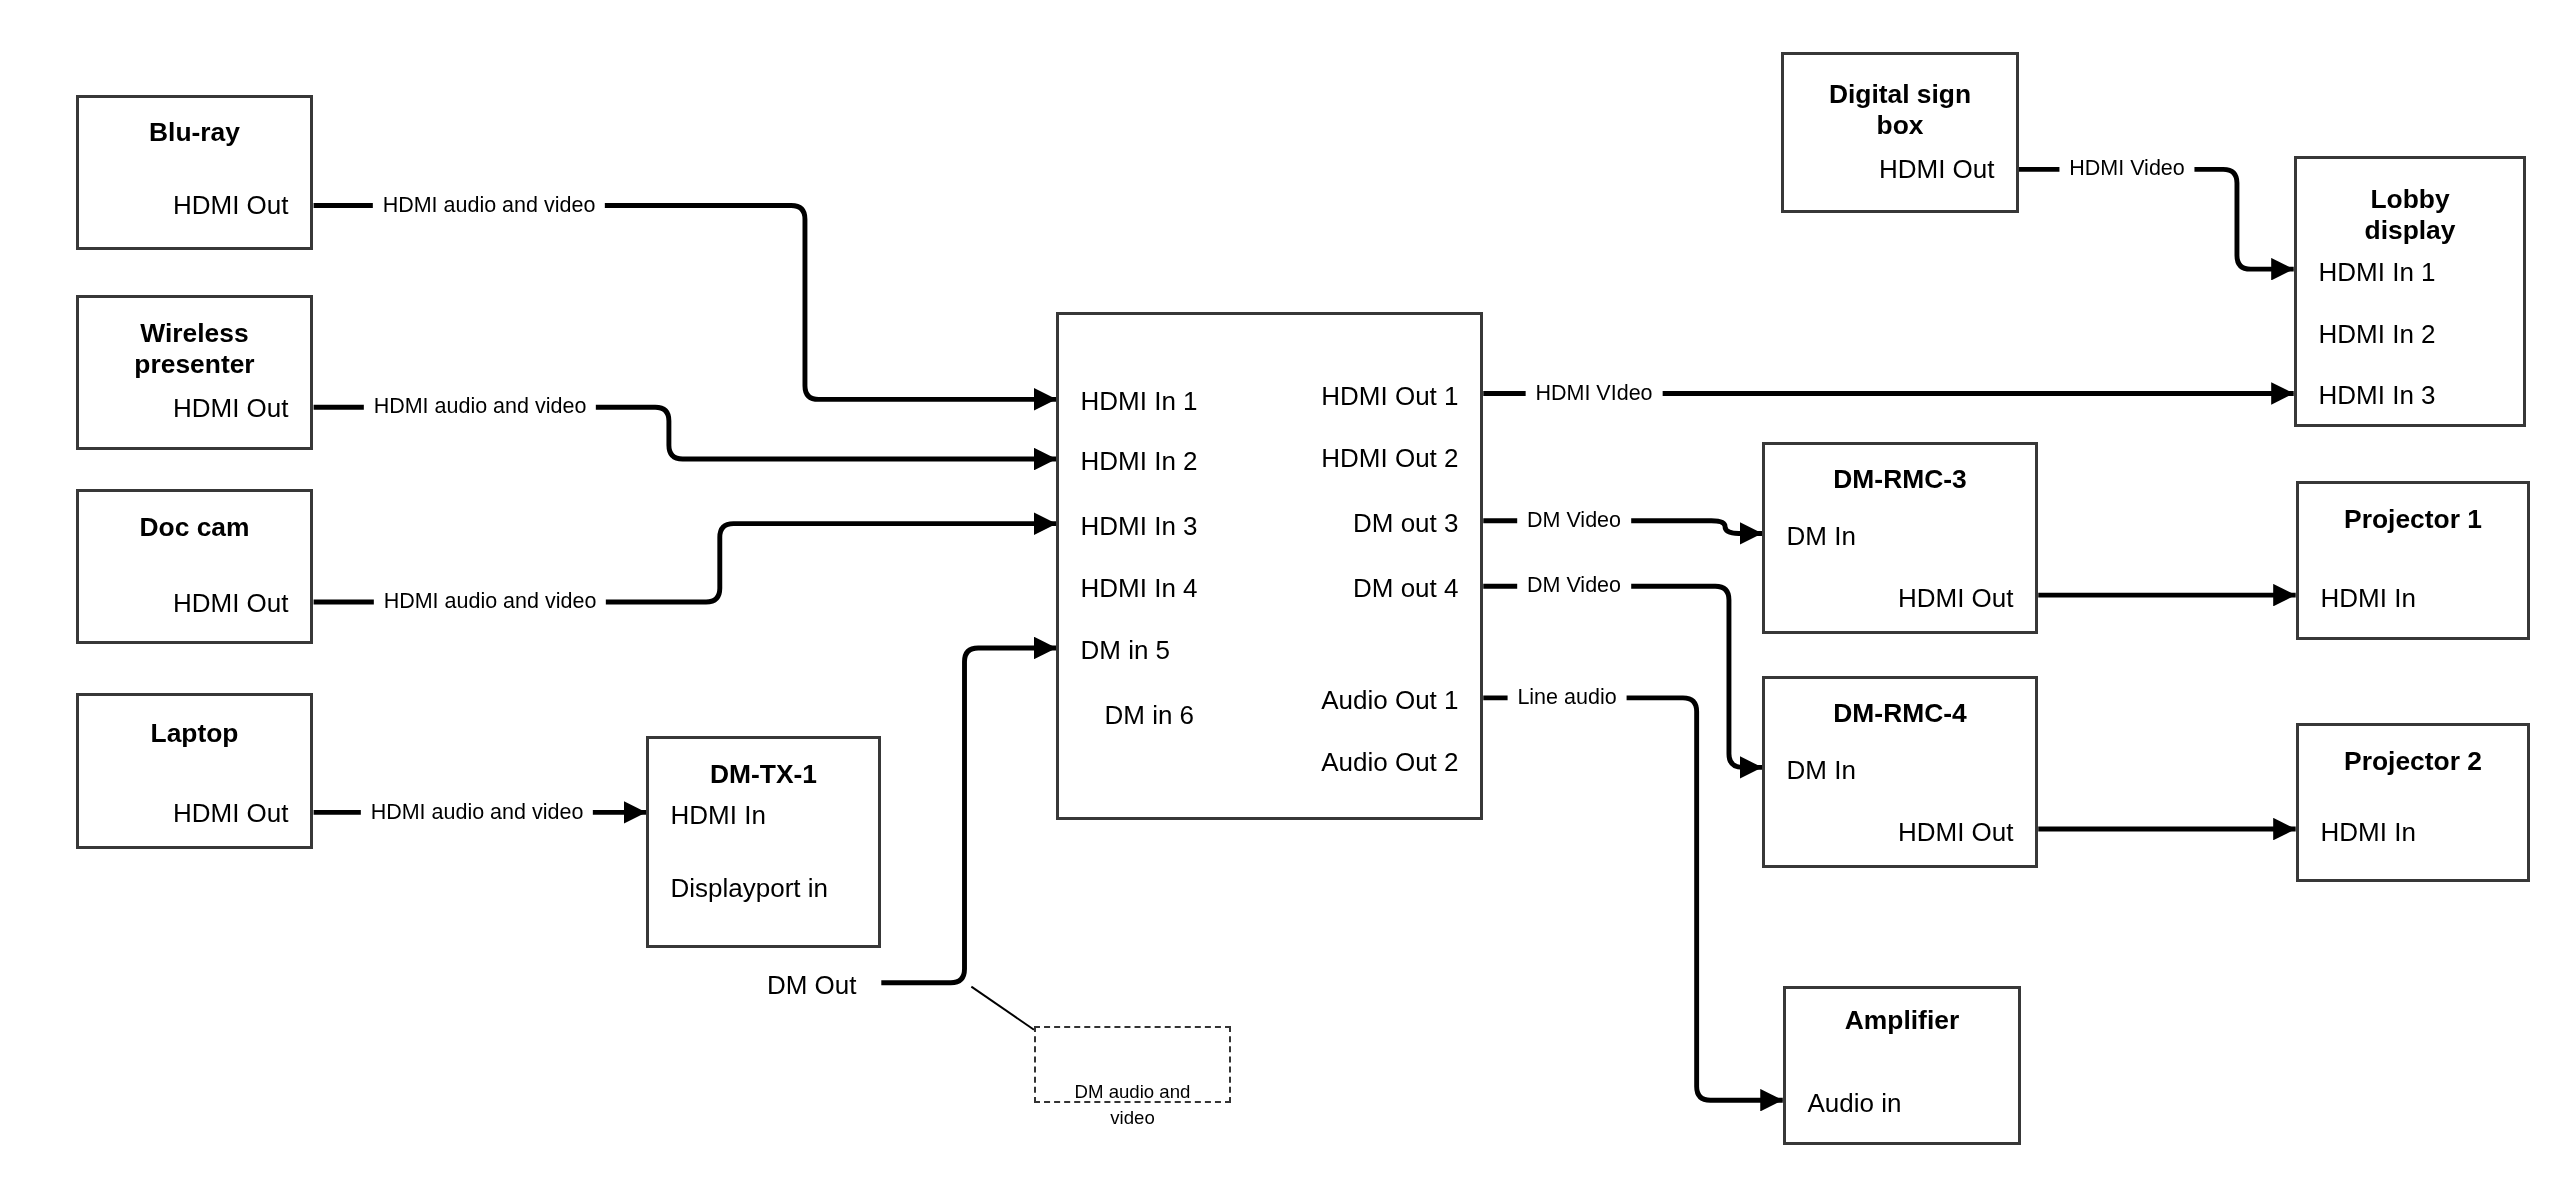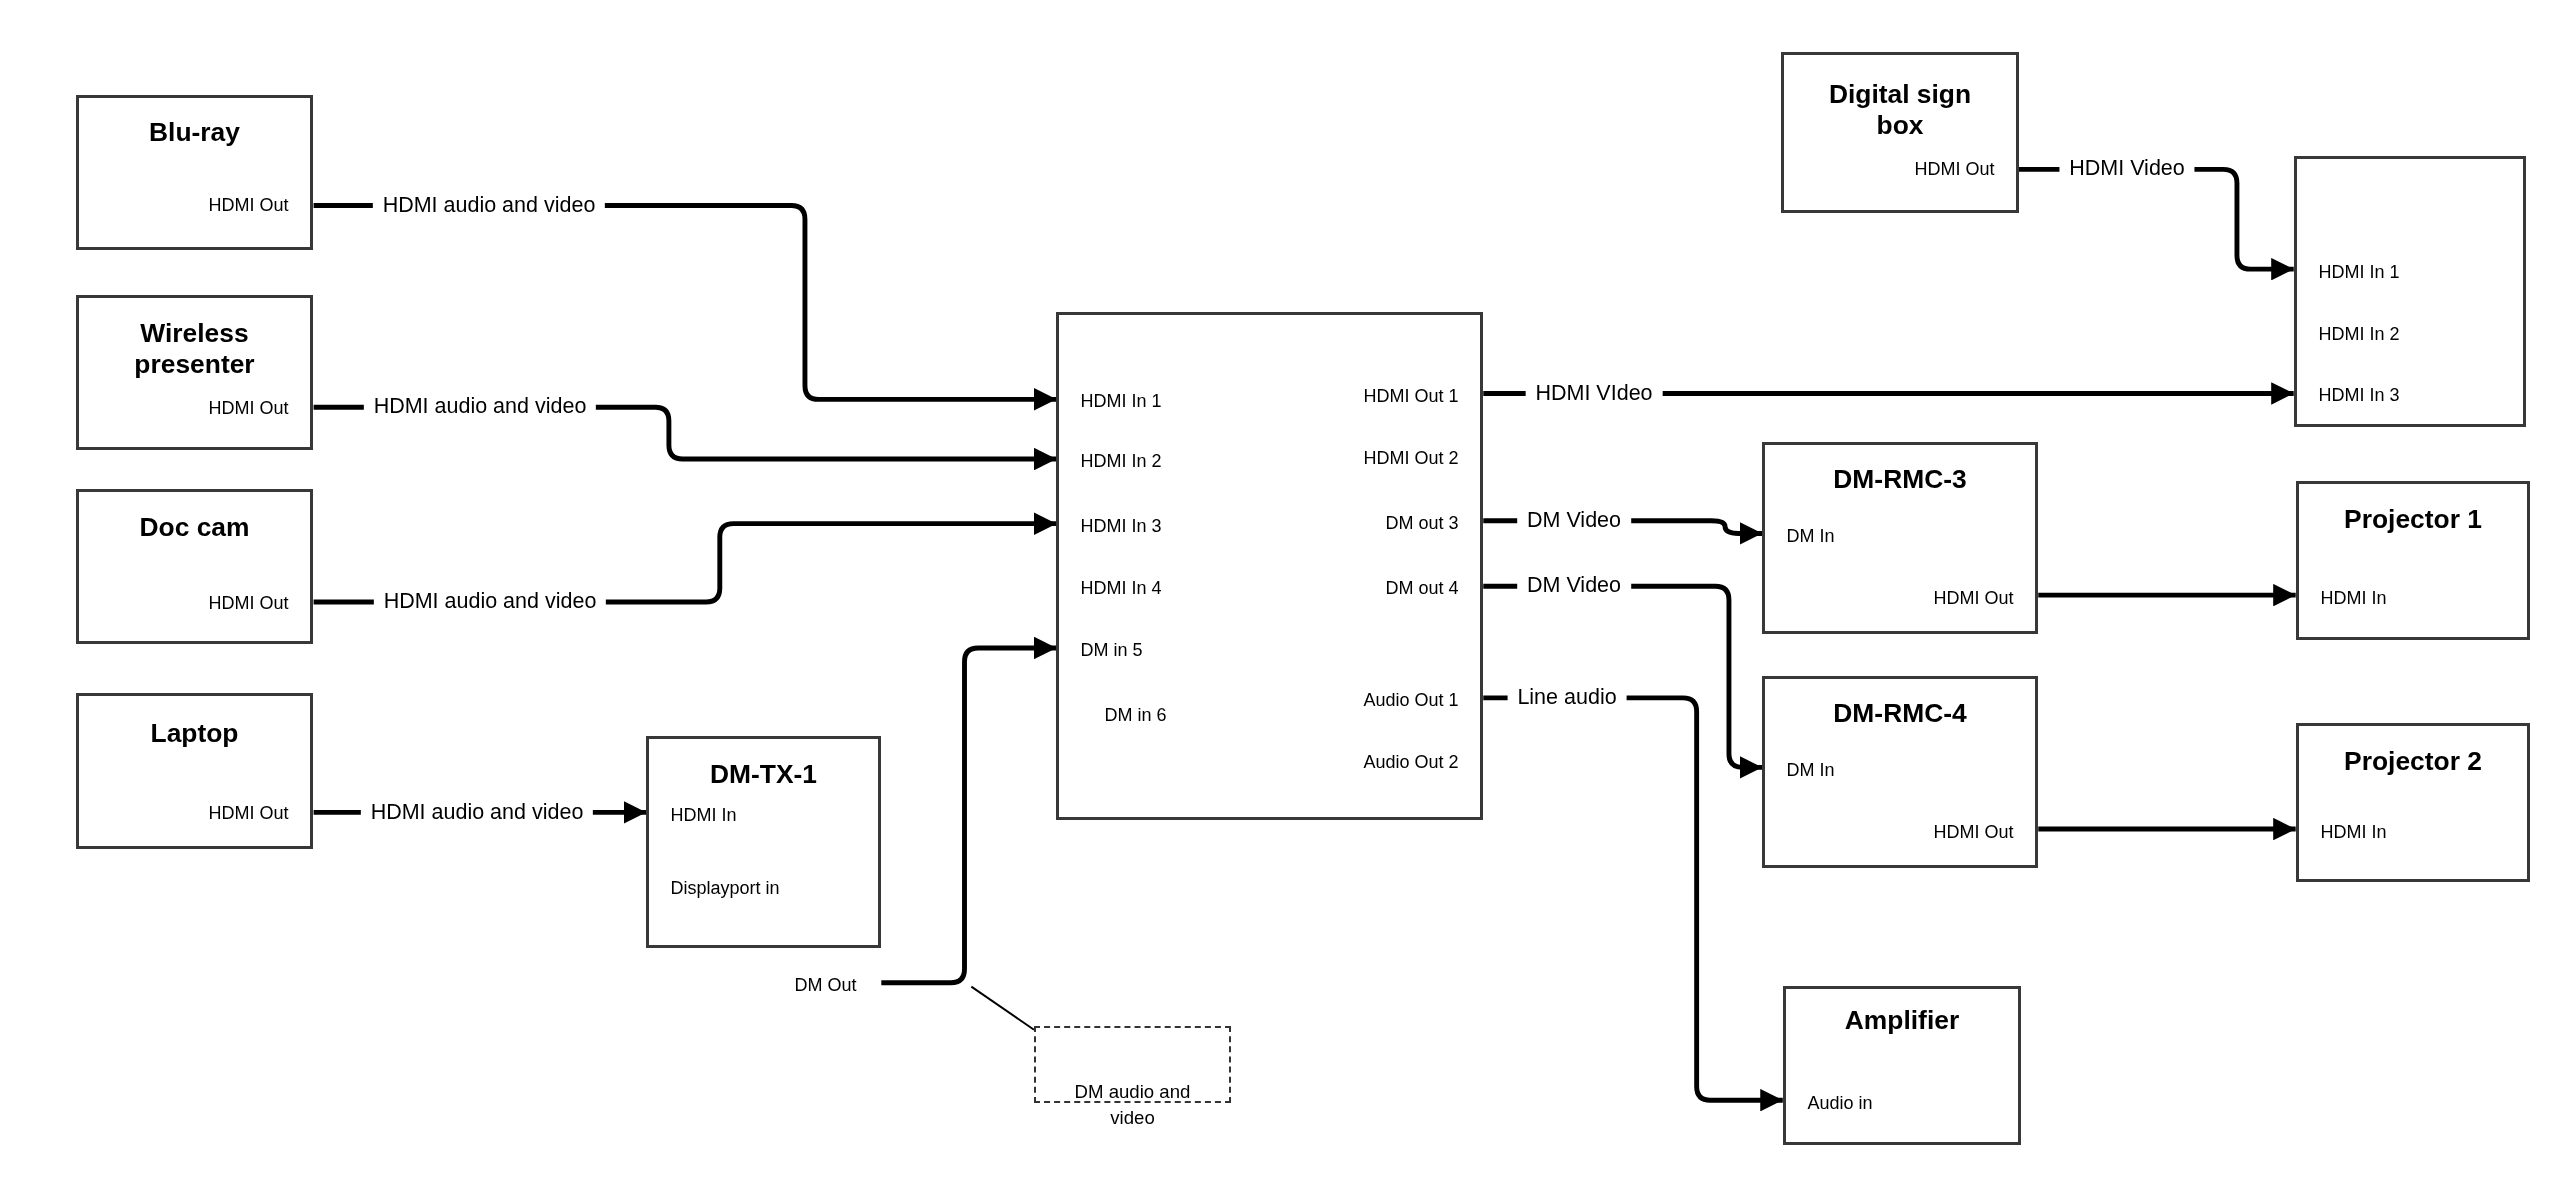--- a/index.html
+++ b/index.html
@@ -2,21 +2,21 @@
 <html><head>
 <meta charset="utf-8">
 <style>
   html,body{margin:0;padding:0;background:#ffffff;}
   #canvas{position:relative;width:2576px;height:1201px;background:#ffffff;overflow:hidden;
           font-family:"Liberation Sans",sans-serif;color:#000;}
   #wires{position:absolute;left:0;top:0;z-index:1;}
   .node{position:absolute;background:#ffffff;border:3.9px solid #383838;box-sizing:border-box;z-index:2;}
   .node .title{position:absolute;left:0;width:100%;text-align:center;font-weight:bold;
                font-size:26.4px;line-height:31px;white-space:pre-line;}
-  .node .port{position:absolute;font-size:18px;line-height:27.4px;white-space:nowrap;}
+  .node .port{position:absolute;font-size:26px;line-height:27.4px;white-space:nowrap;}
   .port.pl{left:21.5px;}
   .port.pr{right:21.5px;text-align:right;}
   .edge-label{position:absolute;transform:translate(-50%,-50%);background:#ffffff;
               padding:0 9.8px;font-size:21.5px;line-height:25.5px;white-space:nowrap;z-index:3;}
   .note{position:absolute;border:2px dashed #333;background:#ffffff;box-sizing:border-box;z-index:2;}
   .note .note-text{position:absolute;left:0;width:100%;text-align:center;font-size:18.6px;
                    line-height:26.4px;white-space:pre-line;}
 </style>
 </head>
 <body>
@@ -89,20 +89,22 @@
     <span class="port pr" style="top:434px;">Audio Out 2</span>
   </div>
 
   <div class="node" style="left:1781px;top:52px;width:238px;height:161px;">
     <div class="title" style="top:23.5px;">Digital sign
 box</div>
     <span class="port pr" style="top:101px;">HDMI Out</span>
   </div>
 
   <div class="node" style="left:2294px;top:156px;width:232px;height:271px;">
+    <div class="title" style="top:24.5px;">Lobby
+display</div>
     <span class="port pl" style="top:100px;">HDMI In 1</span>
     <span class="port pl" style="top:162px;">HDMI In 2</span>
     <span class="port pl" style="top:223px;">HDMI In 3</span>
   </div>
 
   <div class="node" style="left:1762px;top:442px;width:276px;height:192px;">
     <div class="title" style="top:18.6px;text-align:center;">DM-RMC-3</div>
     <span class="port pl" style="top:78px;">DM In</span>
     <span class="port pr" style="top:140px;">HDMI Out</span>
   </div>

